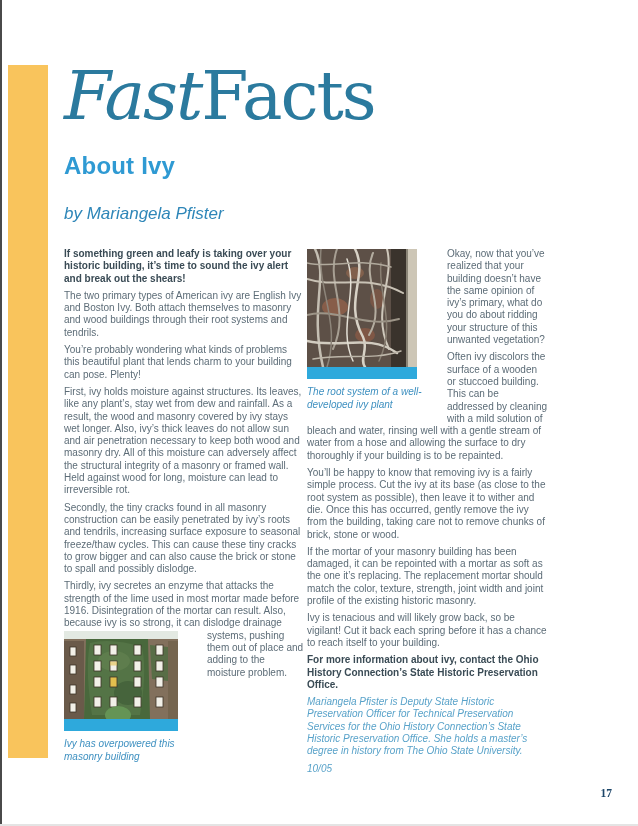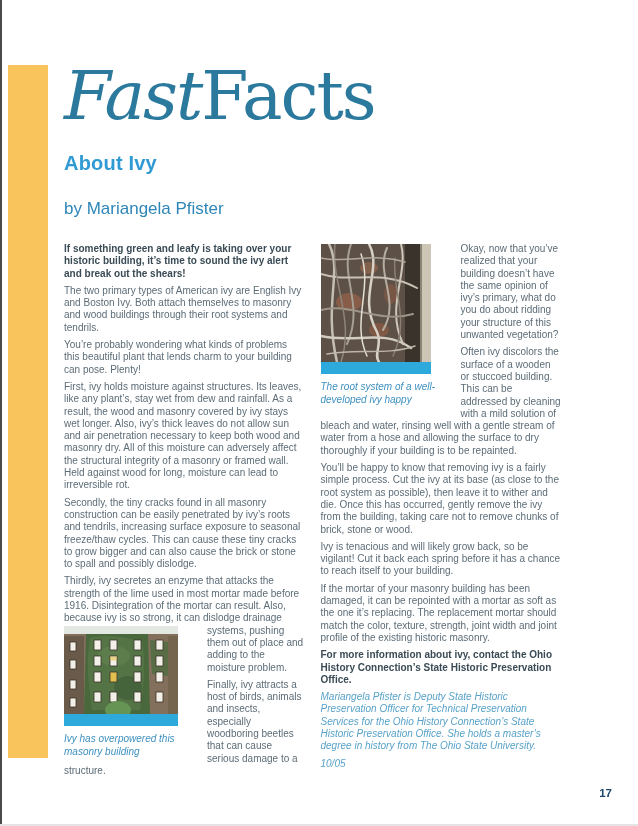--- a/index.html
+++ b/index.html
@@ -37,32 +37,33 @@
   }
   .masthead{
     font-family:"DejaVu Serif",serif;
     font-size:68px;line-height:1.0;height:90px;
     color:var(--masthead-teal);
     letter-spacing:-2px;
     white-space:nowrap;
   }
   .masthead .it{font-style:italic;}
   .section-title{
-    font-size:20px;font-weight:bold;
+    font-size:24px;font-weight:bold;
     color:var(--heading-blue);
     letter-spacing:0.2px;
   }
   .byline{
     margin-top:24px;
     font-size:17px;
     color:var(--byline-blue);
+    font-style:italic;
   }
   .columns{
     margin-top:24px;
-    display:flex;gap:16px;
+    display:flex;gap:2px;
   }
   .col{width:241px;font-size:10px;line-height:12.3px;color:var(--body-text);}
   .para{margin:0 0 5px 0;}
   .para.tight{margin-bottom:0;}
   .bold{font-weight:bold;color:var(--bold-text);}
   .figure{
     float:left;
     margin:1px 13px 3px 0;
   }
   .figure.right-col{margin-right:12px;}
@@ -81,20 +82,21 @@
   }
   .date-line{
     font-style:italic;
     color:var(--credit-blue);
   }
   .clearfix::after{content:"";display:table;clear:both;}
   .page-number{
     position:absolute;right:26px;top:787px;
     font-size:11.5px;font-weight:bold;
     color:var(--page-num-blue);
+    font-family:Liberation Serif, serif;
   }
 </style>
 </head>
 <body>
 
 <div class="page">
   <div class="page-edge"></div>
   <div class="accent-bar"></div>
 
   <div class="content">
@@ -151,21 +153,20 @@
             </g>
             <rect x="46" y="46" width="7" height="10" fill="#e2bf4e" stroke="#3c3226" stroke-width="0.8"></rect>
             <rect x="46" y="30.5" width="7" height="4" fill="#e2bf4e" opacity="0.6"></rect>
             <ellipse cx="54" cy="84" rx="13" ry="9" fill="#659455"></ellipse>
           </svg>
           <div class="photo-bar" style="width:114px"></div>
           <div class="caption" style="width:130px">Ivy has overpowered this masonry building</div>
         </div>
 
         <p class="para tight">systems, pushing them out of place and adding to the moisture problem.</p>
-        <p class="para" style="margin-top:5px">Finally, ivy attracts a host of birds, animals and insects, especially woodboring beetles that can cause serious damage to a structure.</p>
       </div>
 
       <div class="col clearfix">
 
         <div class="figure right-col">
           <svg class="photo" width="110" height="118" viewBox="0 0 110 118" aria-hidden="true">
             <rect width="110" height="118" fill="#5d5047"></rect>
             <rect x="84" width="18" height="118" fill="#3a332c"></rect>
             <rect x="100" width="10" height="118" fill="#cdc6b6"></rect>
             <rect x="99" width="2" height="118" fill="#8b8577"></rect>
@@ -183,28 +184,28 @@
               <path d="M0,66 C28,58 58,80 92,70" stroke="#9d9588" stroke-width="2"></path>
               <path d="M0,92 C34,100 62,84 90,104" stroke="#d2ccc0" stroke-width="2.5"></path>
               <path d="M14,0 C10,40 34,74 20,118" stroke="#8d857a" stroke-width="1.5"></path>
               <path d="M40,10 C52,44 30,78 46,112" stroke="#e4e0d6" stroke-width="1.5"></path>
               <path d="M74,14 C70,44 90,74 72,112" stroke="#897f72" stroke-width="1.5"></path>
               <path d="M0,14 C26,20 52,8 84,18" stroke="#b0a99c" stroke-width="1.5"></path>
               <path d="M6,110 C36,104 66,112 94,102" stroke="#bdb6a9" stroke-width="1.5"></path>
             </g>
           </svg>
           <div class="photo-bar" style="width:110px"></div>
-          <div class="caption" style="width:128px">The root system of a well-developed ivy happy</div>
+          <div class="caption" style="width:128px">The root system of a well-developed ivy plant</div>
         </div>
 
         <p class="para">Okay, now that you’ve realized that your building doesn’t have the same opinion of ivy’s primary, what do you do about ridding your structure of this unwanted vegetation?</p>
         <p class="para">Often ivy discolors the surface of a wooden or stuccoed building. This can be addressed by cleaning with a mild solution of bleach and water, rinsing well with a gentle stream of water from a hose and allowing the surface to dry thoroughly if your building is to be repainted.</p>
         <p class="para">You’ll be happy to know that removing ivy is a fairly simple process. Cut the ivy at its base (as close to the root system as possible), then leave it to wither and die. Once this has occurred, gently remove the ivy from the building, taking care not to remove chunks of brick, stone or wood.</p>
+        <p class="para">If the mortar of your masonry building has been damaged, it can be repointed with a mortar as soft as the one it’s replacing. The replacement mortar should match the color, texture, strength, joint width and joint profile of the existing historic masonry.</p>
         <p class="para">Ivy is tenacious and will likely grow back, so be vigilant! Cut it back each spring before it has a chance to reach itself to your building.</p>
-        <p class="para">If the mortar of your masonry building has been damaged, it can be repointed with a mortar as soft as the one it’s replacing. The replacement mortar should match the color, texture, strength, joint width and joint profile of the existing historic masonry.</p>
         <p class="para bold">For more information about ivy, contact the Ohio History Connection’s State Historic Preservation Office.</p>
         <p class="para credit">Mariangela Pfister is Deputy State Historic Preservation Officer for Technical Preservation Services for the Ohio History Connection’s State Historic Preservation Office. She holds a master’s degree in history from The Ohio State University.</p>
         <p class="date-line">10/05</p>
       </div>
 
     </div>
   </div>
 
   <div class="page-number">17</div>
 </div>

